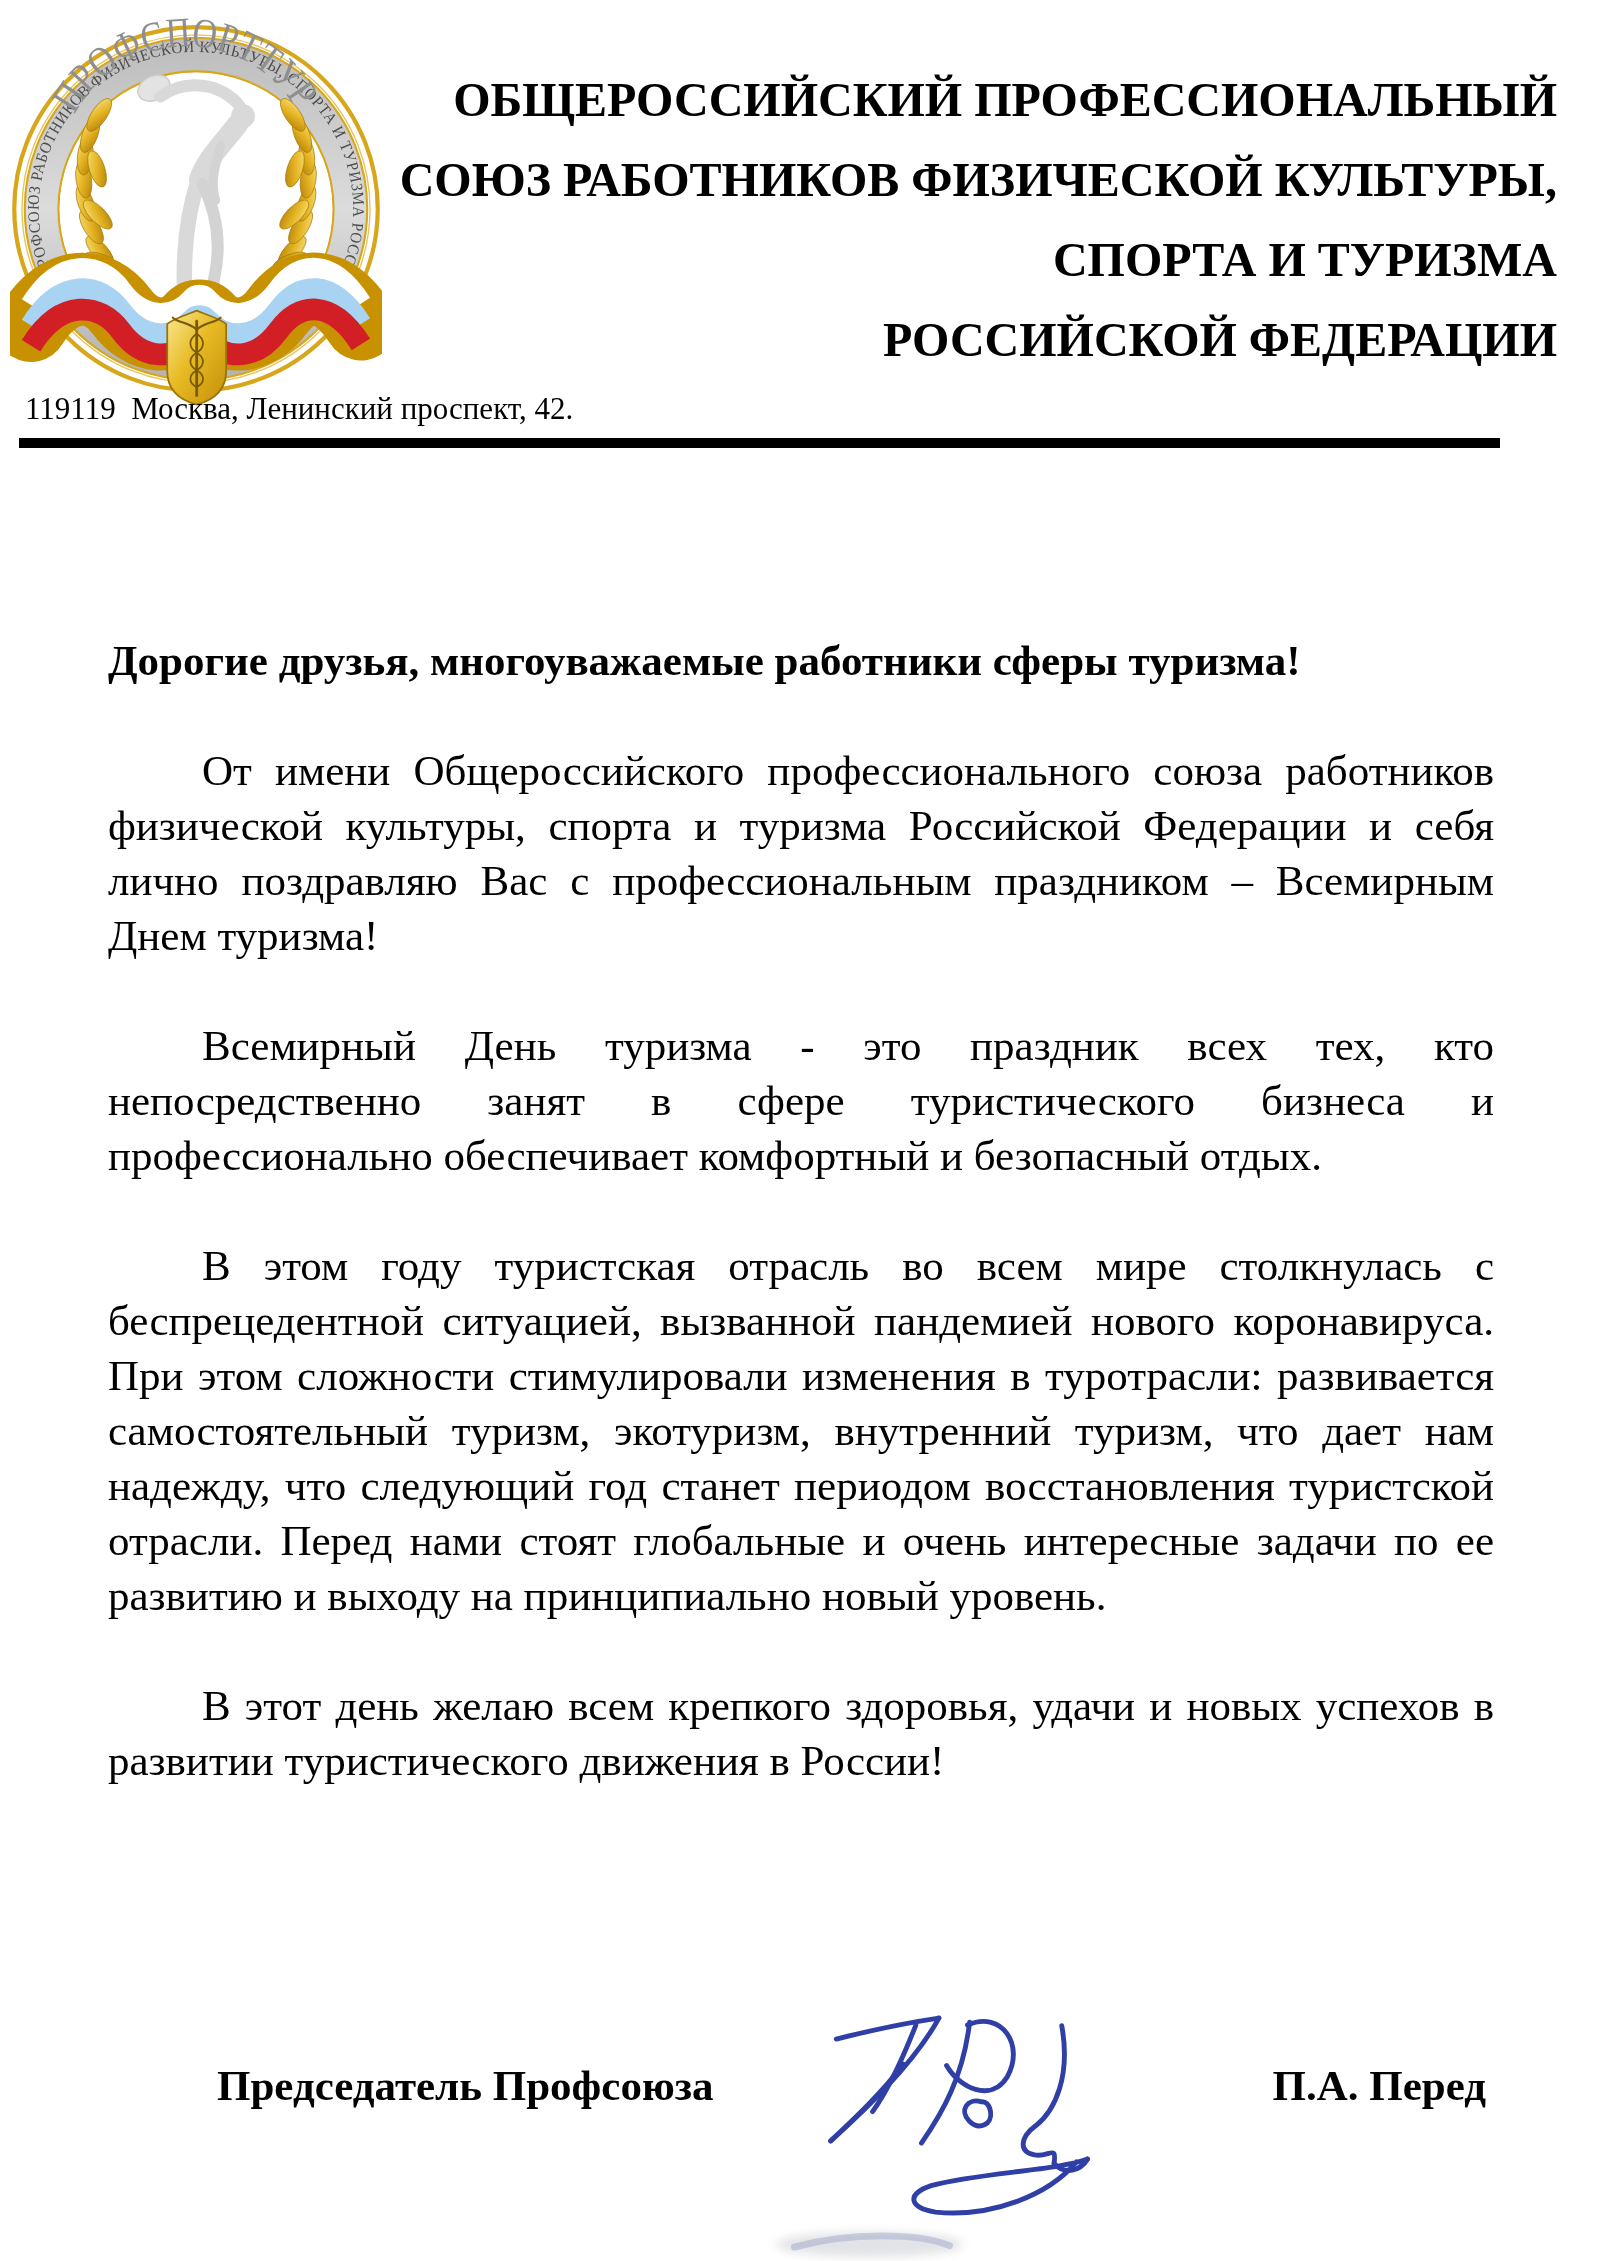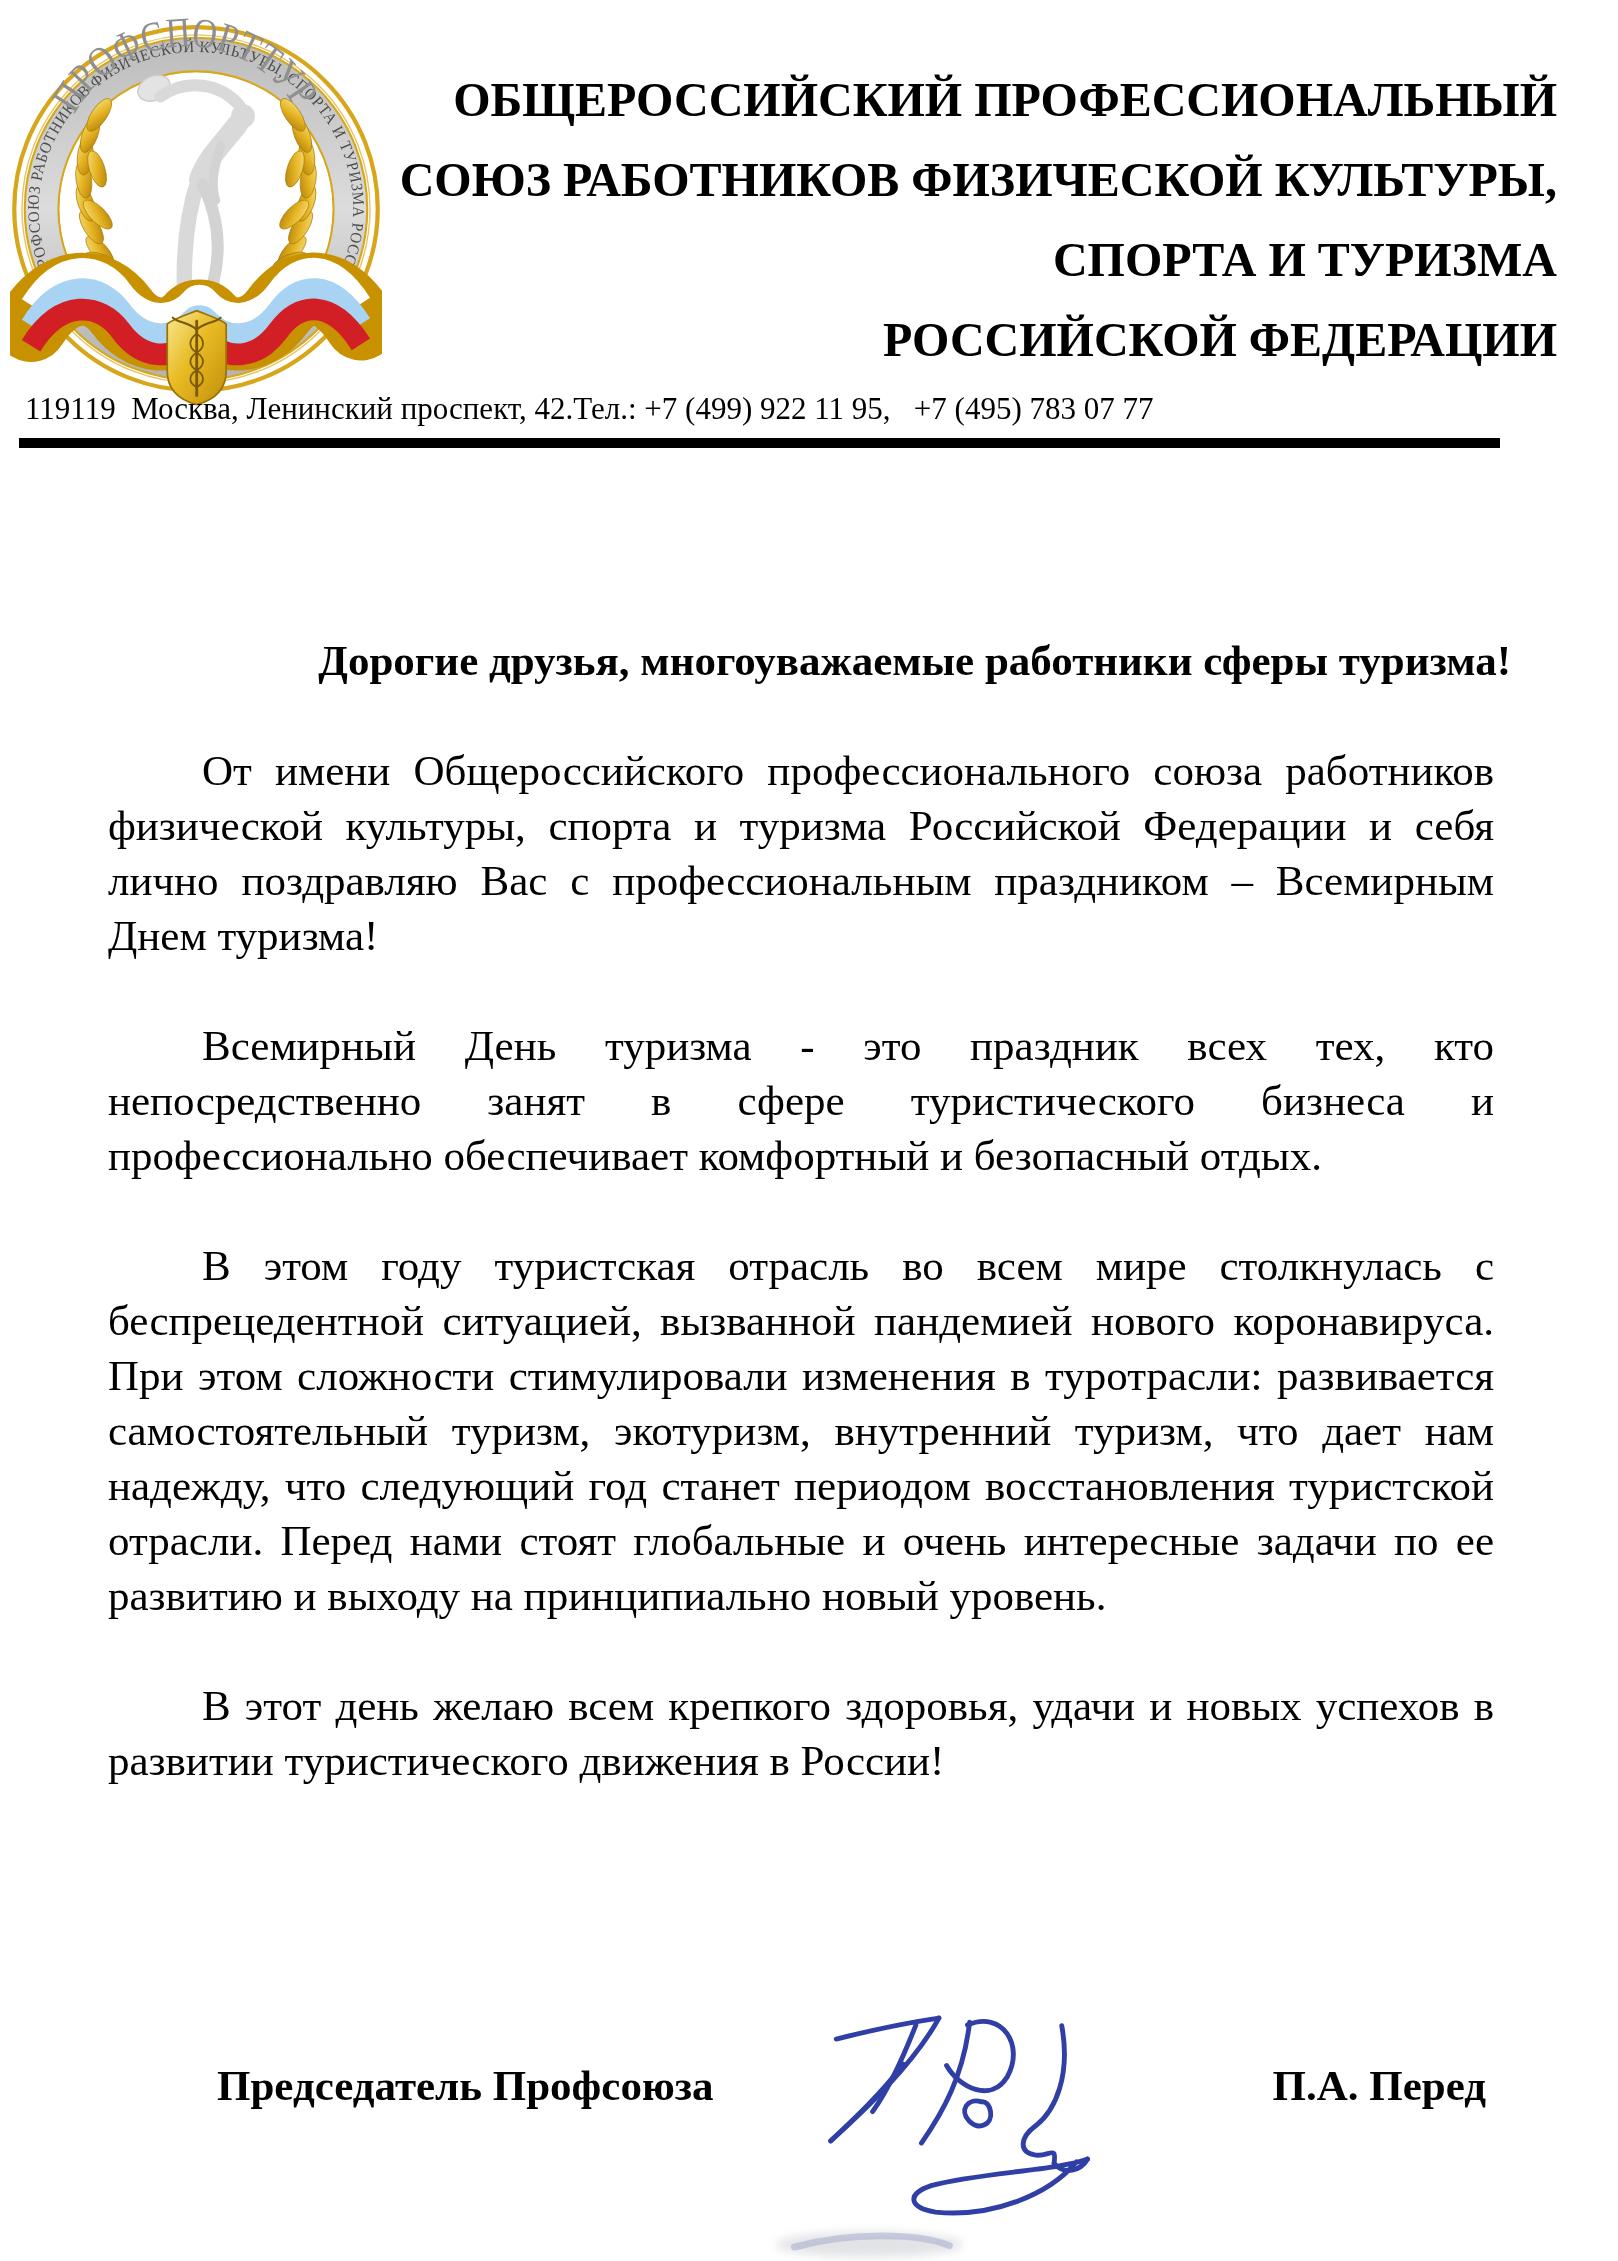--- a/index.html
+++ b/index.html
@@ -24,21 +24,21 @@
     display:flex;
     font-size:31px;line-height:39px;white-space:pre;
   }
   .rule{position:absolute;left:19px;top:438px;width:1481px;height:9.8px;background:#000;}
   
   .body-block{
     position:absolute;left:108px;right:108px;top:633px;
     font-size:43px;line-height:55px;text-align:justify;
   }
   .salutation{
-    text-align:right;font-weight:bold;margin:0 0 55px 0;text-indent:0;
+    text-align:left;font-weight:bold;margin:0 0 55px 0;text-indent:0;
     font-size:43px;line-height:55px;
   }
   .body-block p{margin:0 17px 55px 0;text-indent:94px;font-family:Liberation Serif, serif;}
   .body-block p:last-child{margin-bottom:0;}
   
   .sig-row{
     position:absolute;left:217px;right:133px;top:2058px;
     display:flex;justify-content:space-between;
     font-weight:bold;font-size:43px;line-height:55px;white-space:nowrap;
   }
@@ -168,21 +168,20 @@
 
   <div class="org-block">
     <div>ОБЩЕРОССИЙСКИЙ ПРОФЕССИОНАЛЬНЫЙ</div>
     <div>СОЮЗ РАБОТНИКОВ ФИЗИЧЕСКОЙ КУЛЬТУРЫ,</div>
     <div>СПОРТА И ТУРИЗМА</div>
     <div>РОССИЙСКОЙ ФЕДЕРАЦИИ</div>
   </div>
 
   <div class="address-row">
     <span>119119  Москва, Ленинский проспект, 42.</span>
-    <span>Тел.: +7 (499) 922 11 95,   +7 (495) 783 07 77</span>
   </div>
 
   <div class="rule"></div>
 
   <div class="body-block">
     <div class="salutation">Дорогие друзья, многоуважаемые работники сферы туризма!</div>
     <p>От имени Общероссийского профессионального союза работников физической культуры, спорта и туризма Российской Федерации и себя лично поздравляю Вас с профессиональным праздником – Всемирным Днем туризма!</p>
     <p>Всемирный День туризма - это праздник всех тех, кто непосредственно занят в сфере туристического бизнеса и профессионально обеспечивает комфортный и безопасный отдых.</p>
     <p>В этом году туристская отрасль во всем мире столкнулась с беспрецедентной ситуацией, вызванной пандемией нового коронавируса. При этом сложности стимулировали изменения в туротрасли: развивается самостоятельный туризм, экотуризм, внутренний туризм, что дает нам надежду, что следующий год станет периодом восстановления туристской отрасли. Перед нами стоят глобальные и очень интересные задачи по ее развитию и выходу на принципиально новый уровень.</p>
     <p>В этот день желаю всем крепкого здоровья, удачи и новых успехов в развитии туристического движения в России!</p>

